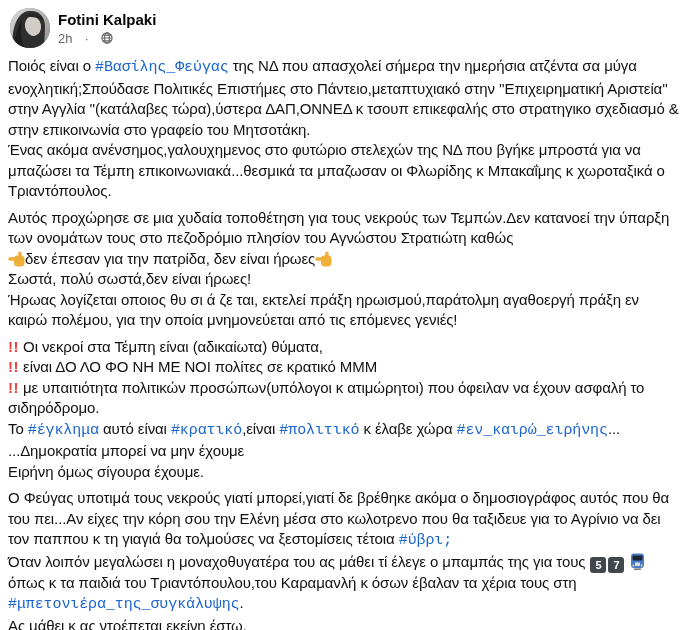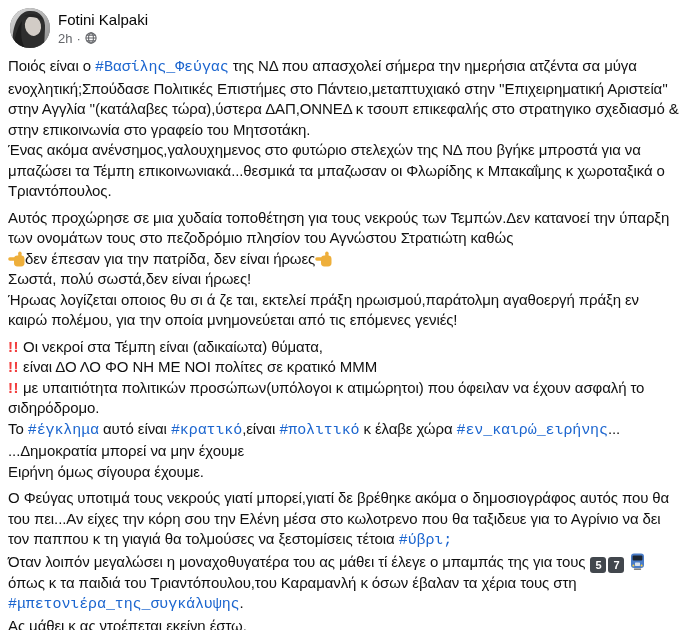--- a/index.html
+++ b/index.html
@@ -2,22 +2,22 @@
 <html><head>
 <meta charset="utf-8">
 <style>
   html,body{margin:0;padding:0;background:#ffffff;}
   body{width:690px;font-family:"Liberation Sans",sans-serif;color:#050505;-webkit-font-smoothing:antialiased;}
   .post{padding:8px 8px 10px 8px;}
   .post-header{display:flex;align-items:center;gap:8px;margin:0 0 8px 2px;}
   .avatar{width:40px;height:40px;border-radius:50%;overflow:hidden;flex:0 0 40px;cursor:pointer;background:#777;}
   .avatar svg{display:block;}
   .hmeta{display:flex;flex-direction:column;justify-content:center;}
-  .author{font-size:15px;font-weight:400;line-height:19px;color:#050505;cursor:pointer;}
-  .sub{font-size:13px;color:#65676b;line-height:17px;display:flex;align-items:center;gap:4px;margin-top:1px;}
+  .author{font-size:15px;font-weight:700;line-height:19px;color:#050505;cursor:pointer;}
+  .sub{font-size:13px;color:#65676b;line-height:17px;display:flex;align-items:center;gap:12px;margin-top:1px;}
   .sub .dot{color:#65676b;}
   .globe{display:inline-block;line-height:0;}
   .post-body{font-size:15px;line-height:20.5px;letter-spacing:-0.1px;color:#111;}
   .para{margin:0 0 6px 0;}
   .para:last-child{margin-bottom:11px;}
   .hashtag{color:var(--hashtag,#1b65cf);cursor:pointer;text-decoration:none;font-family:Liberation Mono, monospace;}
   .bangs{color:var(--bang,#f23d3d);font-weight:800;letter-spacing:0.5px;}
   .keycap{display:inline-block;width:16px;height:16px;border-radius:3px;background:var(--keycap,#42474d);color:#fff;font-size:11px;font-weight:700;line-height:16px;text-align:center;vertical-align:-2px;margin:0 1px;}
   .emoji-svg{display:inline-block;line-height:0;vertical-align:-3px;}
 </style>

